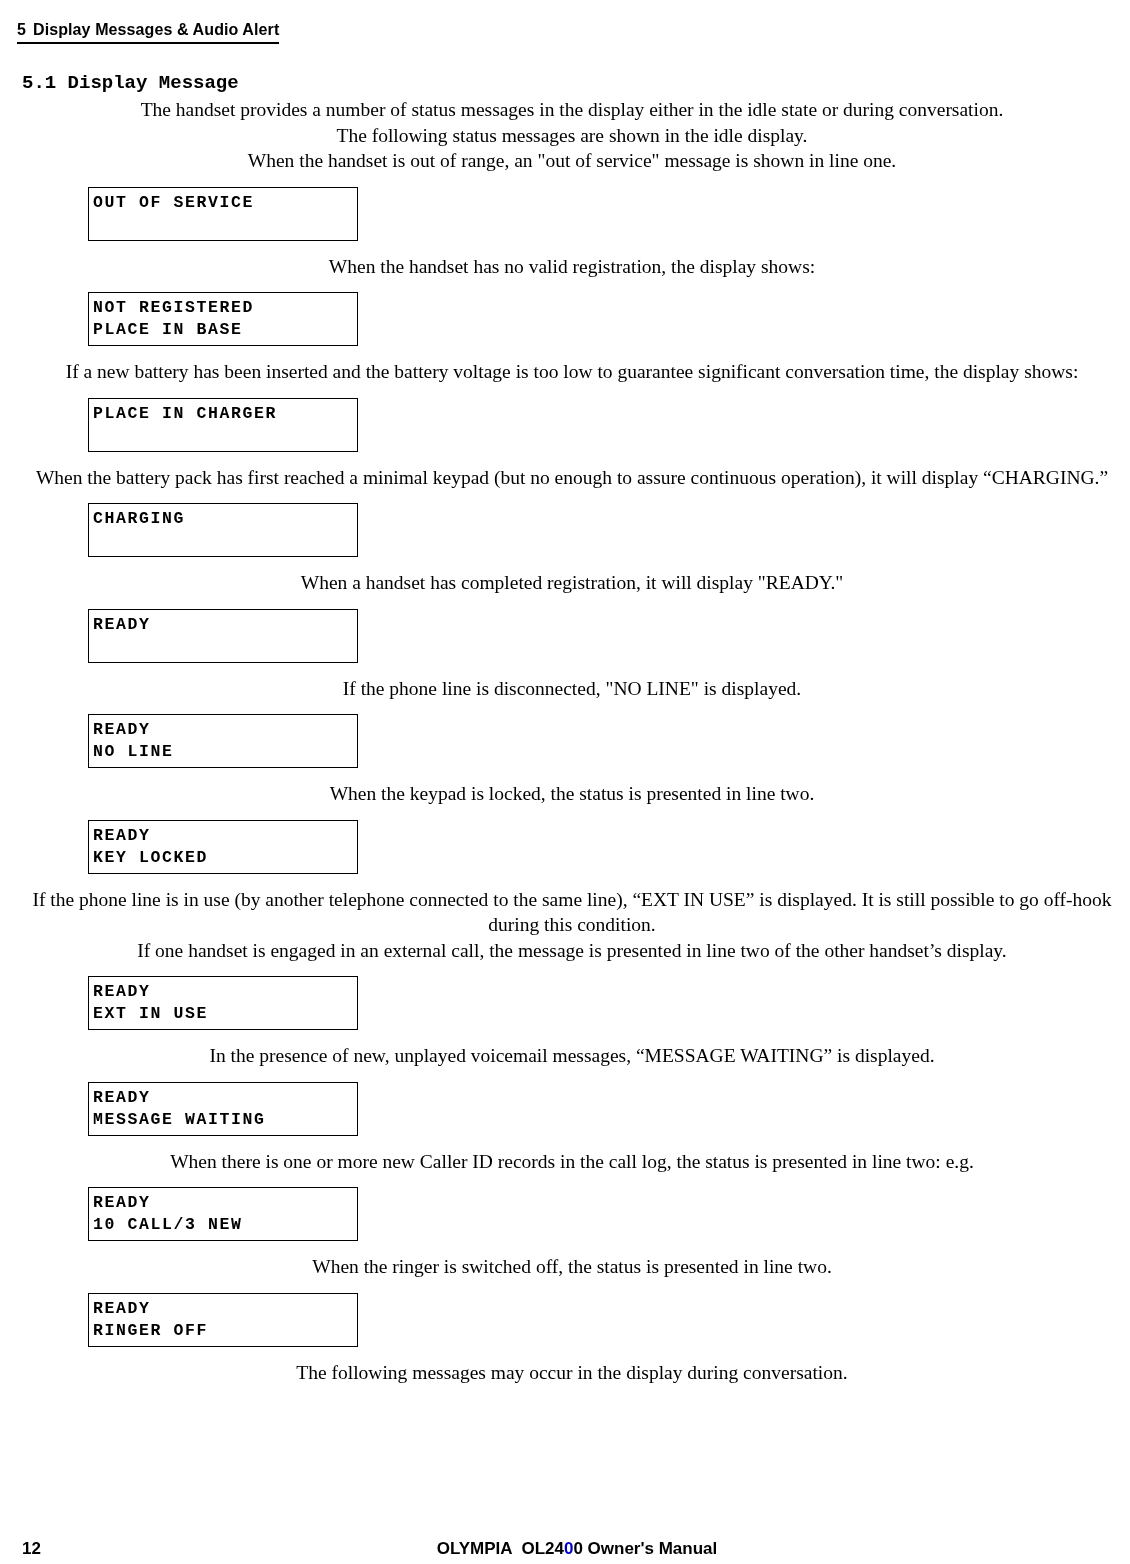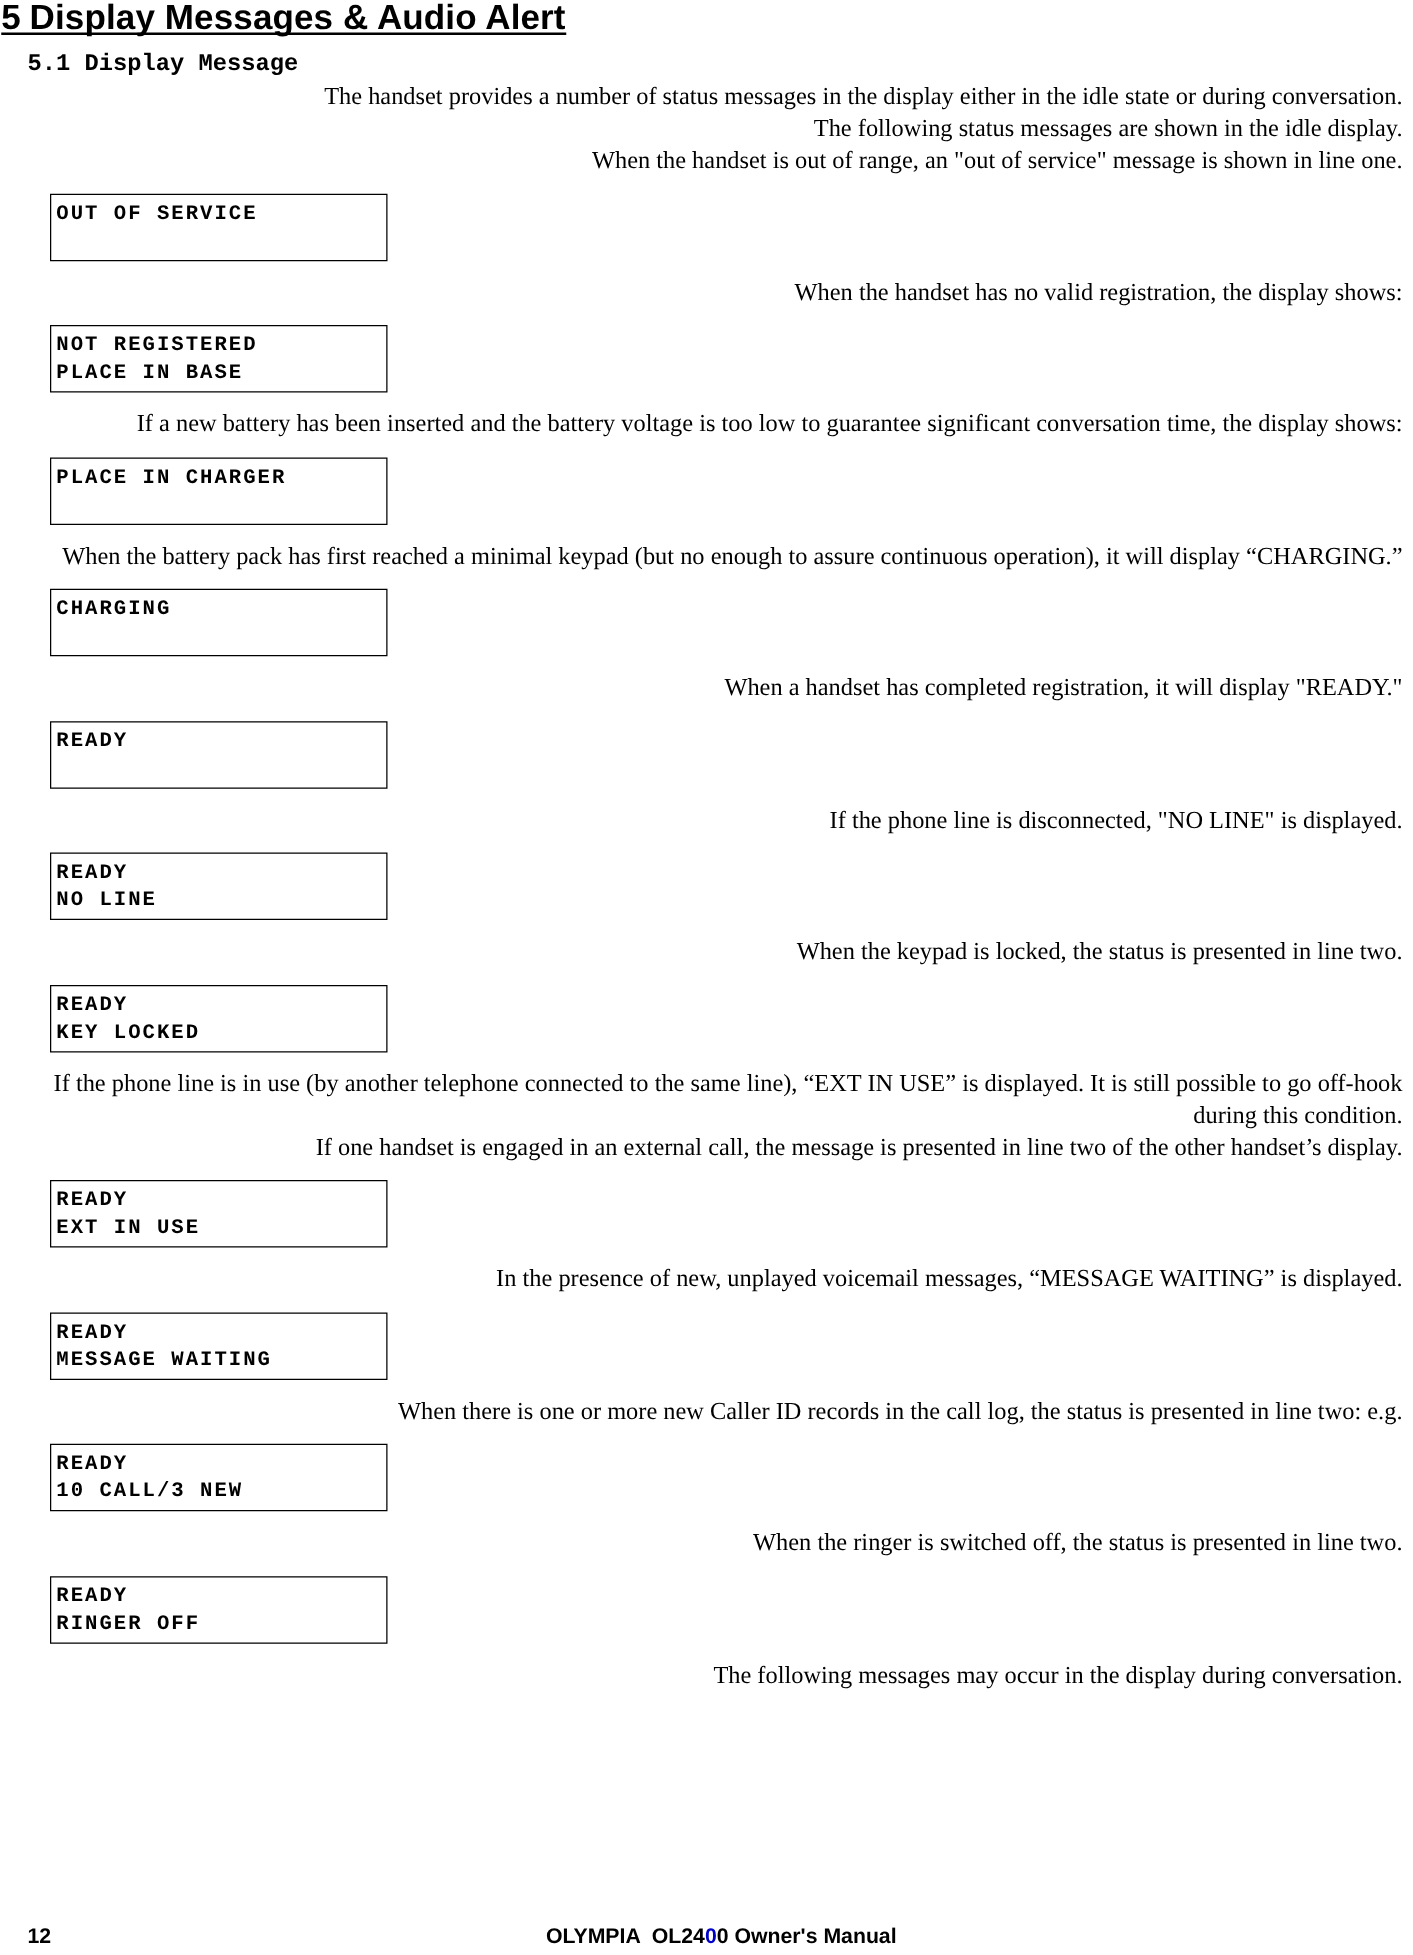--- a/index.html
+++ b/index.html
@@ -20,23 +20,23 @@
     position: relative;
     width: 1130px;
     height: 1564px;
     box-sizing: border-box;
     padding: 0;
   }
 
   
   h1.doc-h1 {
     font-family: "Liberation Sans", "DejaVu Sans", sans-serif;
-    font-size: 28px;
-    font-weight: bold;
-    margin: 0;
+    font-size: 16px;
+    font-weight: bold;
+    margin: 16px;
     padding: 2px 0 0 0;
     line-height: 24px;
     letter-spacing: 0.1px;
     display: inline-block;
     border-bottom: 2px solid #000;
     white-space: nowrap;
   }
   .h1-wrap {
     margin: 0 0 0 0;
     padding: 0 0 0 1px;
@@ -52,29 +52,29 @@
     margin: 12px 0 3px 22px;
     line-height: 22px;
   }
 
   
   p.body-text {
     font-family: "Liberation Serif", "DejaVu Serif", serif;
     font-size: 19.5px;
     line-height: 25.5px;
     margin: 0 8px 0 22px;
-    text-align: right;
+    text-align: center;
     color: #000;
   }
 
   
   .lcd-box {
     box-sizing: border-box;
     width: 270px;
-    margin: 13px 0 13px 40px;
+    margin: 13px 0 13px 88px;
     border: 1px solid #000000;
     padding: 4px 0 4px 4px;
     background: #ffffff;
   }
   .lcd-line {
     font-family: "Liberation Mono", "DejaVu Sans Mono", monospace;
     font-size: 16.5px;
     font-weight: bold;
     line-height: 22px;
     letter-spacing: 1.6px;

